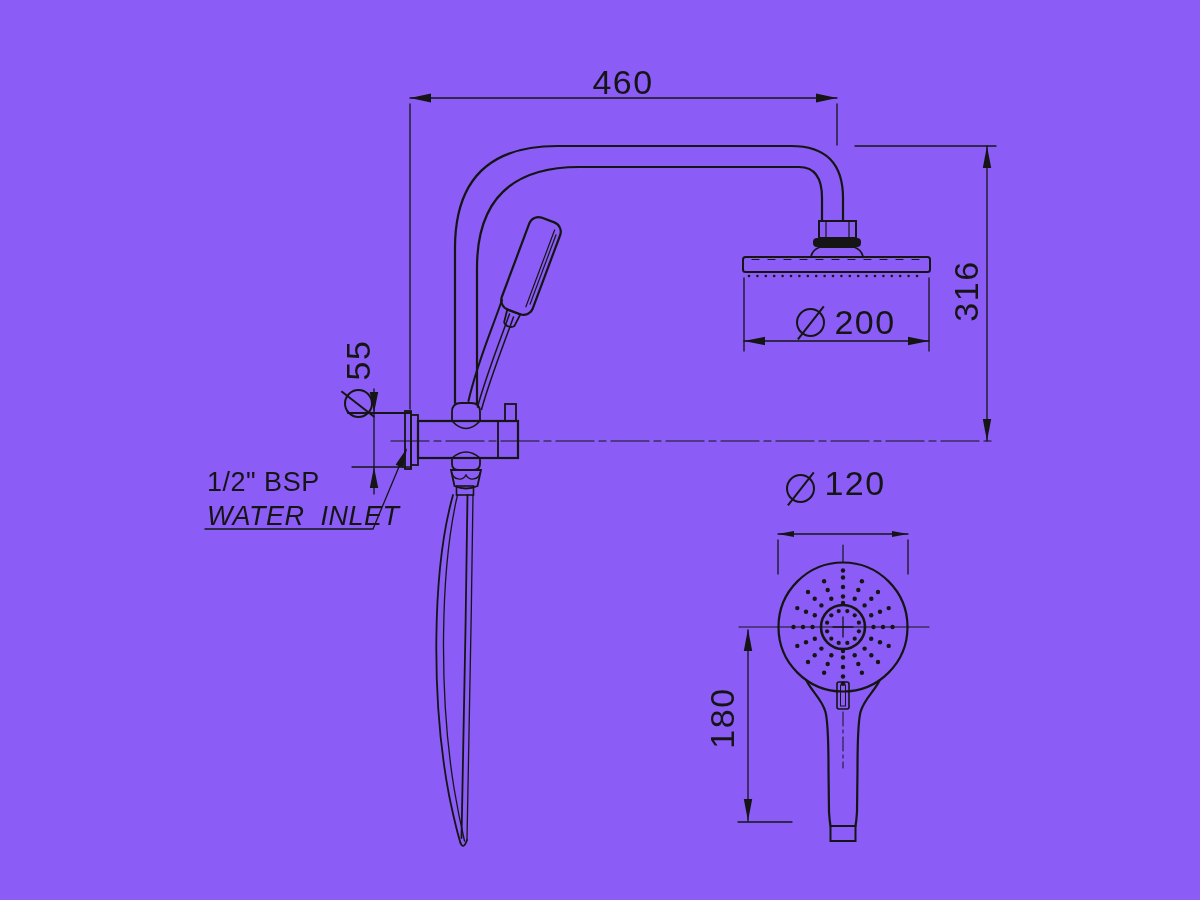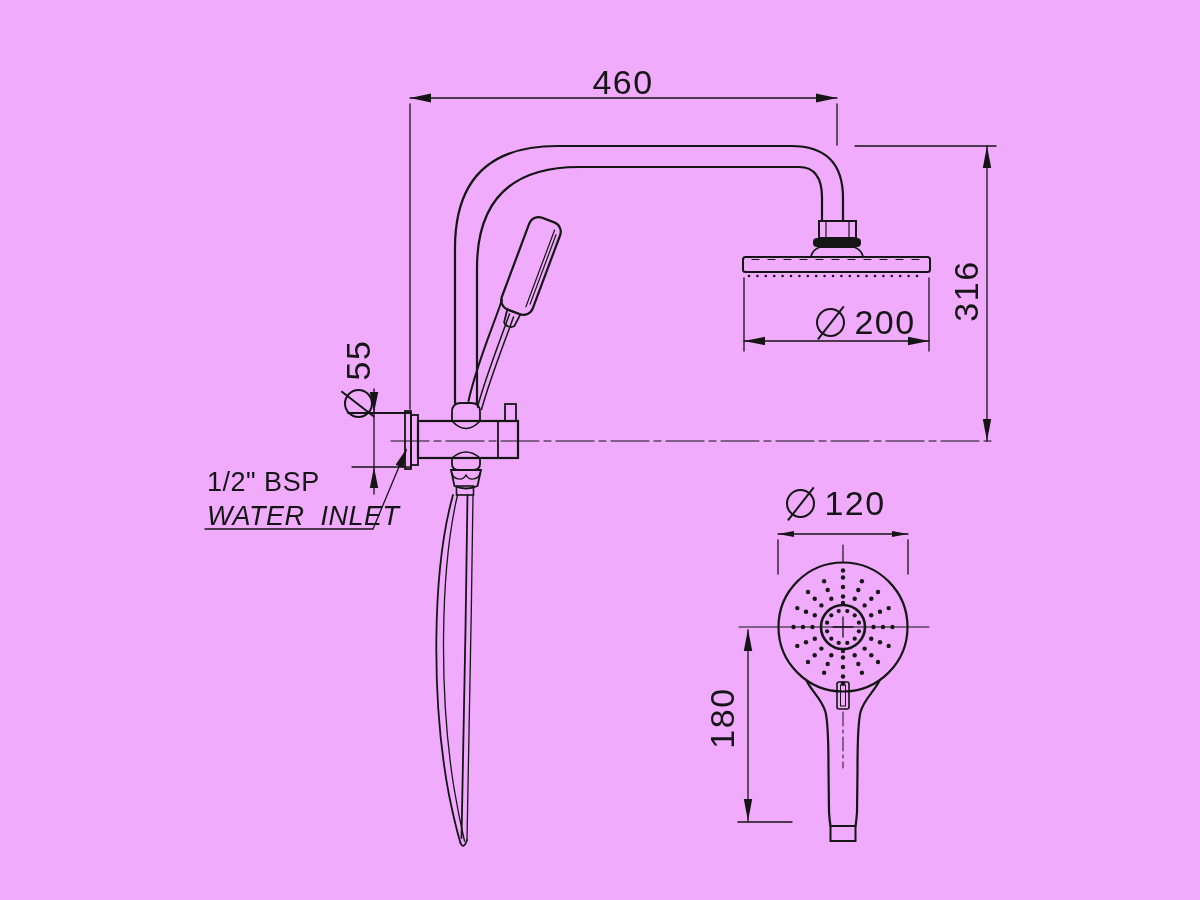--- a/index.html
+++ b/index.html
@@ -1,16 +1,16 @@
 <!DOCTYPE html>
 <html><head>
 <meta charset="utf-8">
 <style>
   html,body{margin:0;padding:0;background:#fff;}
-  #stage{position:relative;width:1200px;height:900px;background:#f0abfc;overflow:hidden;
+  #stage{position:relative;width:1200px;height:900px;background:#8b5cf6;overflow:hidden;
          font-family:"Liberation Sans","DejaVu Sans",sans-serif;color:#151515;}
   #linework{position:absolute;left:0;top:0;}
   .lbl{position:absolute;display:flex;align-items:center;justify-content:center;
        font-size:34px;letter-spacing:1.5px;color:#151515;white-space:nowrap;}
   .vert{transform:rotate(-90deg);}
   .dia{position:relative;display:inline-block;width:25px;height:25px;
        border:2.4px solid #151515;border-radius:50%;margin-right:9px;flex:0 0 auto;}
   .dia::after{content:"";position:absolute;left:50%;top:50%;width:2.4px;height:42px;
        background:#151515;transform:translate(-50%,-50%) rotate(38deg);}
   .note{position:absolute;font-size:27px;letter-spacing:0.5px;line-height:1.25;color:#151515;}
@@ -235,31 +235,31 @@
   </svg>
 
   <div class="lbl" style="left:553px;top:63px;width:140px;">
     <span>460</span>
   </div>
 
   <div class="lbl vert" style="left:906px;top:271px;width:120px;height:40px;">
     <span>316</span>
   </div>
 
-  <div class="lbl" style="left:796px;top:303px;width:140px;">
+  <div class="lbl" style="left:776px;top:303px;width:140px;">
     <span class="dia"></span>
     <span>200</span>
   </div>
 
   <div class="lbl vert" style="left:303px;top:359px;width:110px;height:40px;">
     <span class="dia"></span>
     <span>55</span>
   </div>
 
-  <div class="lbl" style="left:766px;top:484px;width:140px;">
+  <div class="lbl" style="left:766px;top:464px;width:140px;align-items:flex-end;">
     <span class="dia"></span>
     <span>120</span>
   </div>
 
   <div class="lbl vert" style="left:672px;top:698px;width:100px;height:40px;">
     <span>180</span>
   </div>
 
   <div class="note" style="left:207px;top:466px;">
     <div class="l1">1/2" BSP</div>

